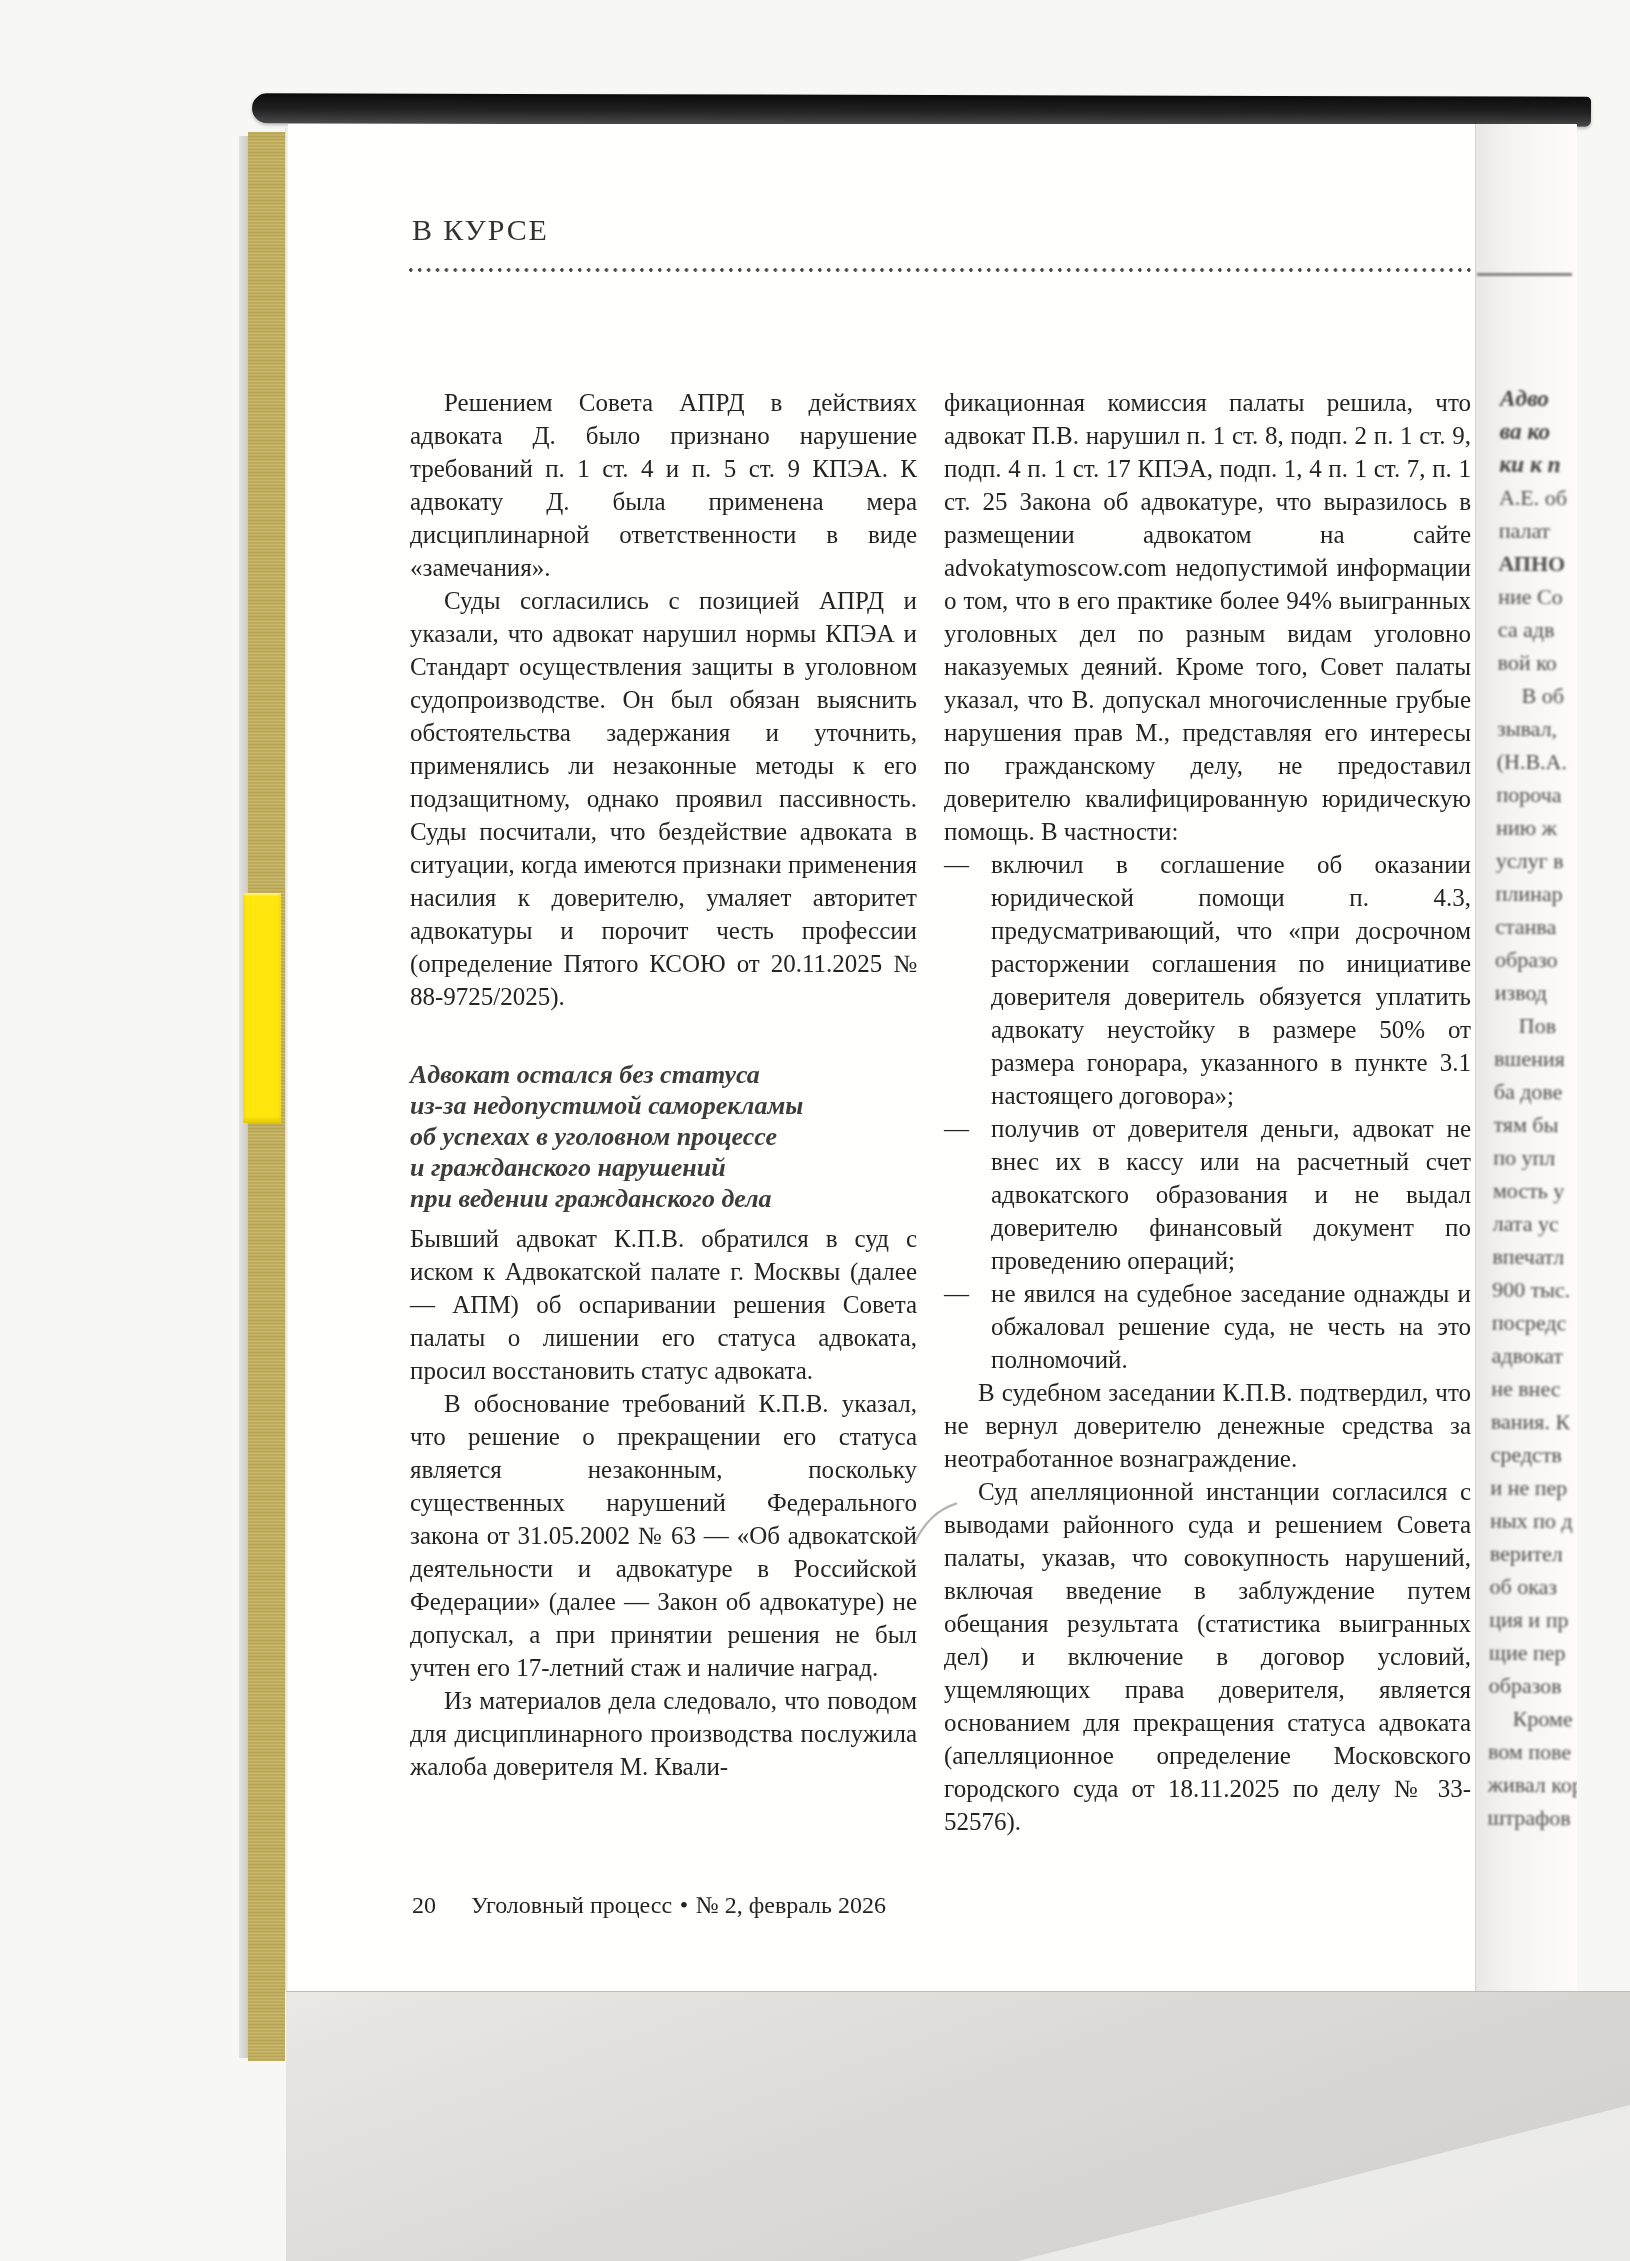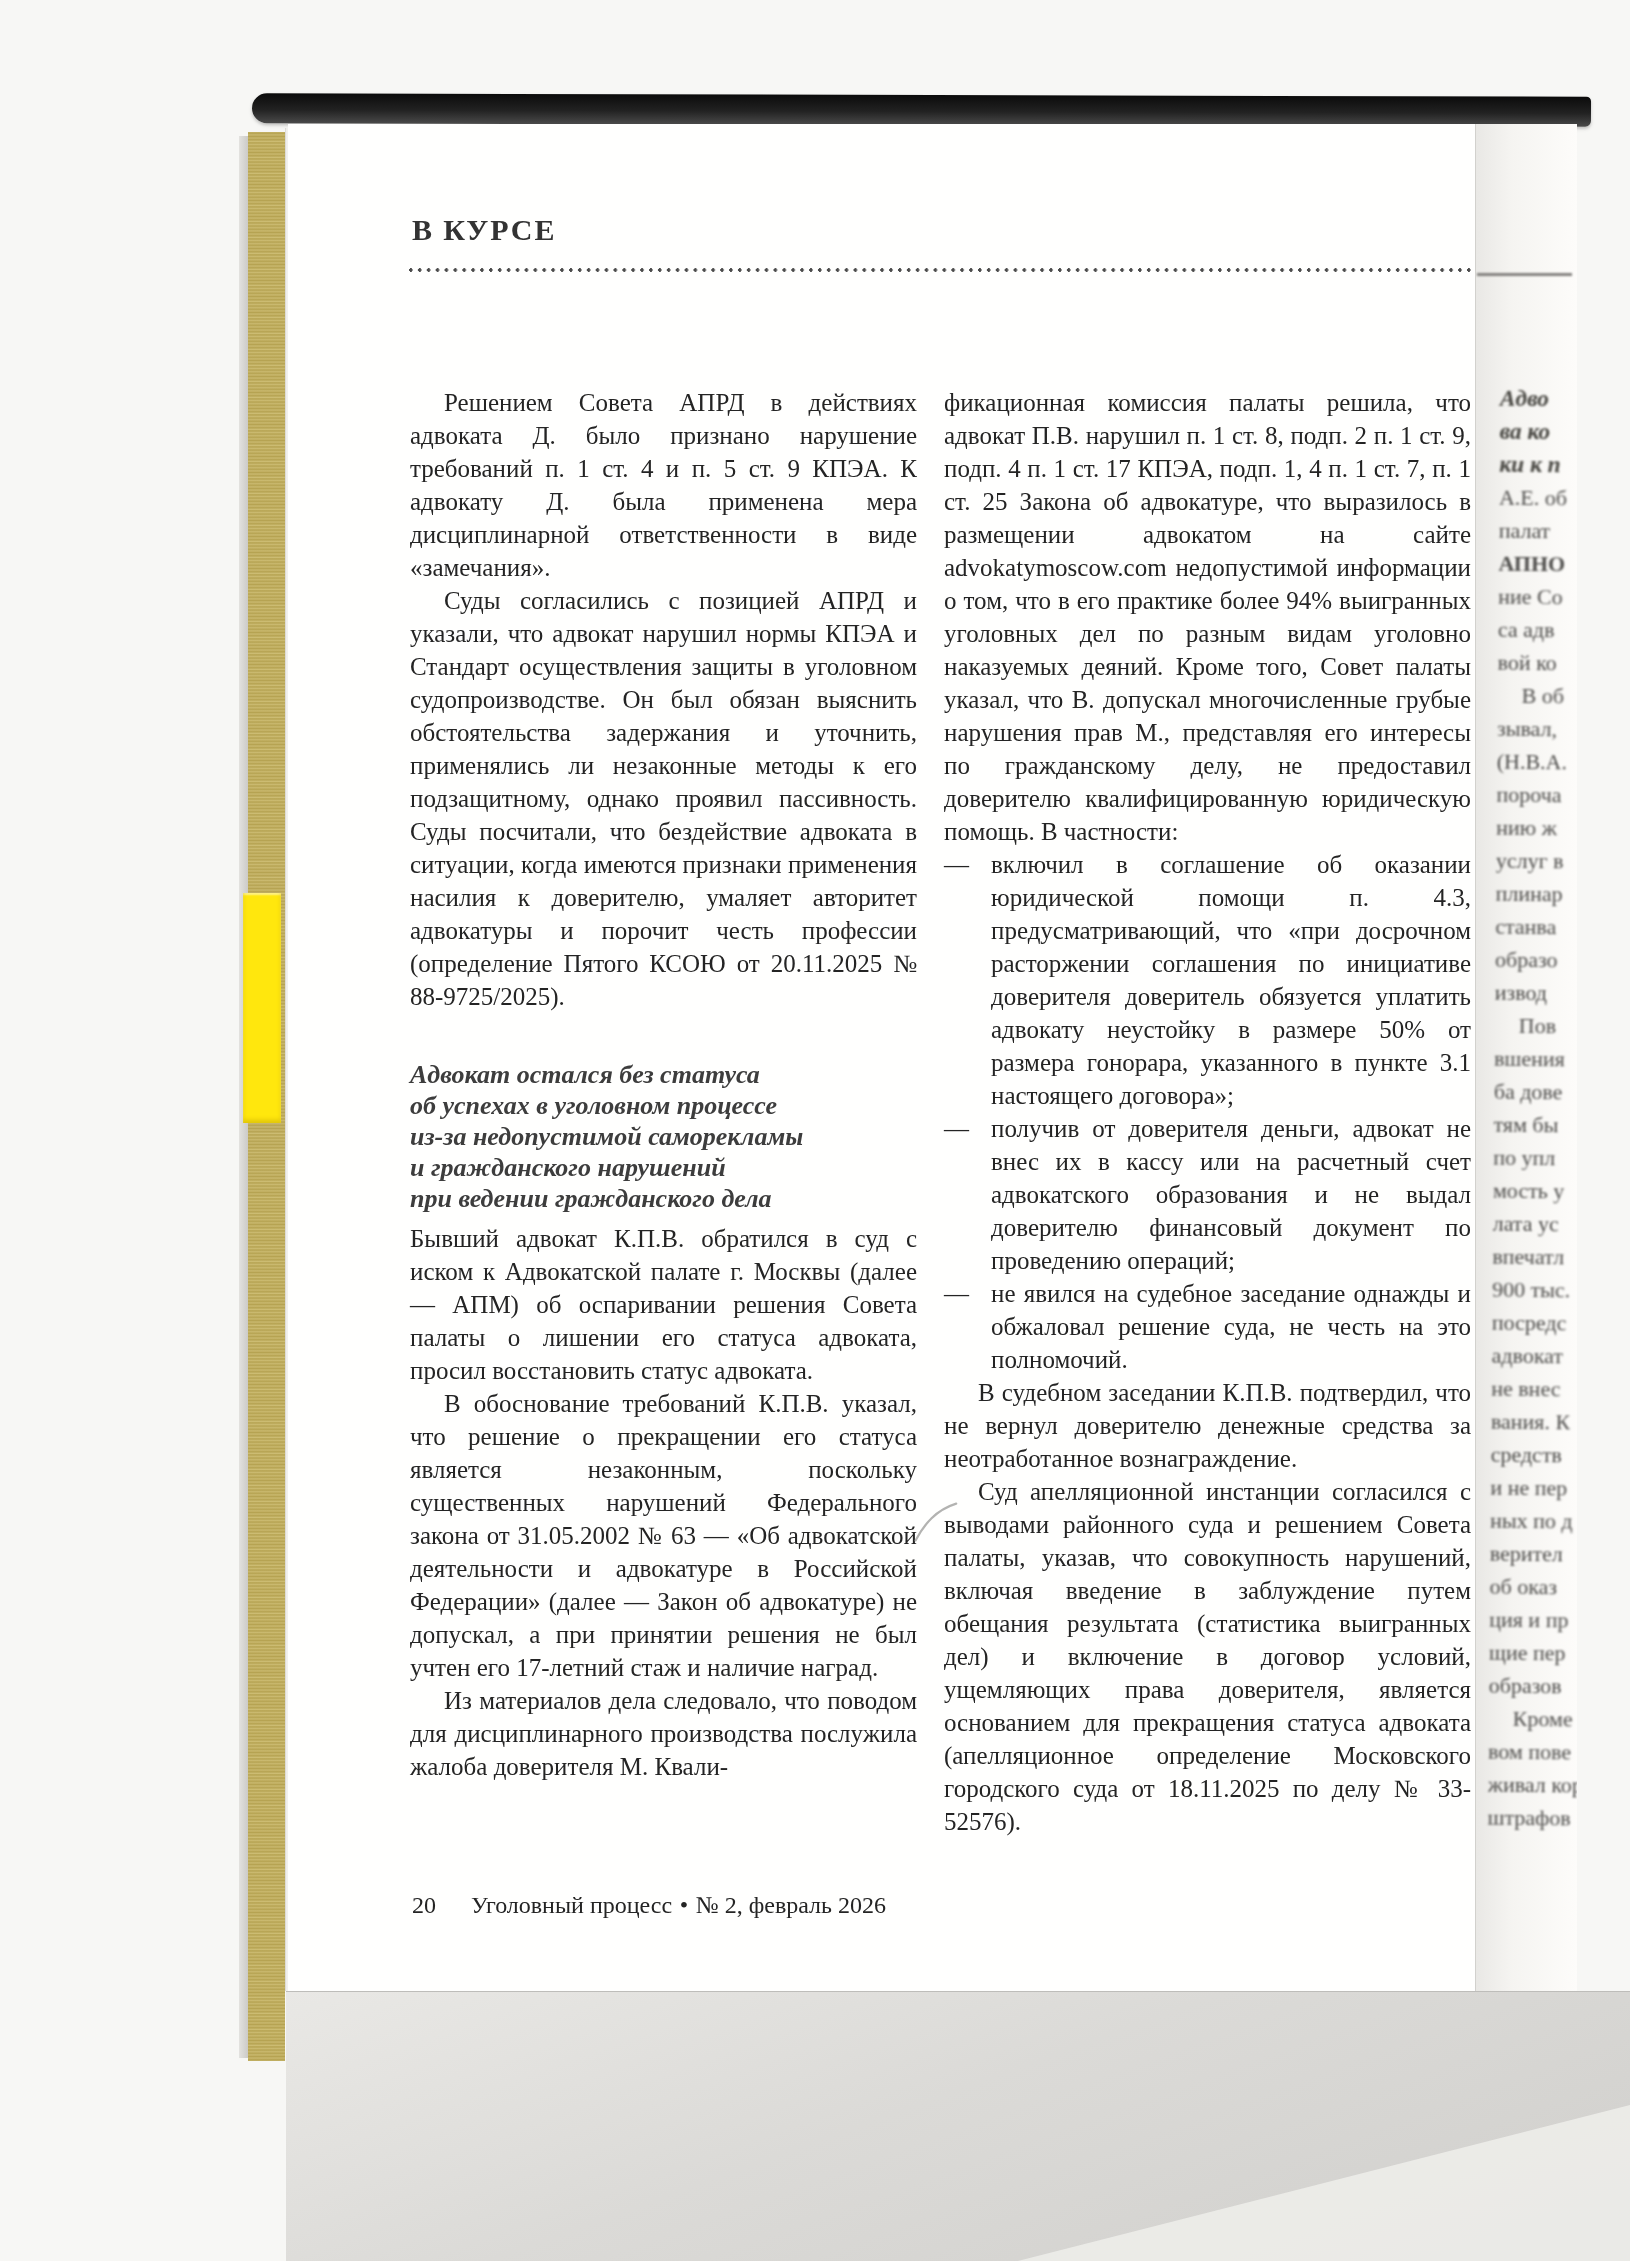--- a/index.html
+++ b/index.html
@@ -62,21 +62,21 @@
     background:linear-gradient(160deg,#e9e8e5 0%,#dbdad7 45%,#d0cfcc 100%);
     border-top:1.9px solid #bebdba;
   }
   .bottom-light{
     position:absolute;right:0;bottom:0;width:620px;height:158px;
     background:#efeeeb;clip-path:polygon(100% 0,100% 100%,0 100%);opacity:.85;
   }
   
   .section-header{
     position:absolute;left:124px;top:89px;
-    font-size:30px;font-weight:bold;letter-spacing:1.9px;color:#333;
+    font-size:30px;font-weight:normal;letter-spacing:1.9px;color:#333;
   }
   .dotted-rule{
     position:absolute;left:121px;top:144px;width:1064px;height:3.8px;
     background-image:radial-gradient(circle at 1.9px 1.9px,#4c4c4c 1.5px,rgba(0,0,0,0) 1.8px);
     background-size:8.9px 3.8px;background-repeat:repeat-x;
   }
   .col{position:absolute;top:262px;font-size:25px;line-height:33px;color:#242424;}
   .col-left{left:122px;width:507px;}
   .col-right{left:656px;width:527px;}
   .col p{margin:0;text-align:justify;}
@@ -103,22 +103,22 @@
 <div class="page">
 
   <div class="section-header">В КУРСЕ</div>
   <div class="dotted-rule"></div>
 
   <div class="col col-left">
     <p class="p-indent">Решением Совета АПРД в действиях адвоката Д. было признано нарушение требований п. 1 ст. 4 и п. 5 ст. 9 КПЭА. К адвокату Д. была применена мера дисциплинарной ответственности в виде «замечания».</p>
     <p class="p-indent">Суды согласились с позицией АПРД и указали, что адвокат нарушил нормы КПЭА и Стандарт осуществления защиты в уголовном судопроизводстве. Он был обязан выяснить обстоятельства задержания и уточнить, применялись ли незаконные методы к его подзащитному, однако проявил пассивность. Суды посчитали, что бездействие адвоката в ситуации, когда имеются признаки применения насилия к доверителю, умаляет авторитет адвокатуры и порочит честь профессии (определение Пятого КСОЮ от 20.11.2025 № 88-9725/2025).</p>
     <div class="article-heading">
       <div>Адвокат остался без статуса</div>
+      <div>из-за недопустимой саморекламы</div>
       <div>об успехах в уголовном процессе</div>
-      <div>из-за недопустимой саморекламы</div>
       <div>и гражданского нарушений</div>
       <div>при ведении гражданского дела</div>
     </div>
     <p>Бывший адвокат К.П.В. обратился в суд с иском к Адвокатской палате г. Москвы (далее — АПМ) об оспаривании решения Совета палаты о лишении его статуса адвоката, просил восстановить статус адвоката.</p>
     <p class="p-indent">В обоснование требований К.П.В. указал, что решение о прекращении его статуса является незаконным, поскольку существенных нарушений Федерального закона от 31.05.2002 № 63 — «Об адвокатской деятельности и адвокатуре в Российской Федерации» (далее — Закон об адвокатуре) не допускал, а при принятии решения не был учтен его 17-летний стаж и наличие наград.</p>
     <p class="p-indent">Из материалов дела следовало, что поводом для дисциплинарного производства послужила жалоба доверителя М. Квали-</p>
   </div>
 
   <div class="col col-right">
     <p>фикационная комиссия палаты решила, что адвокат П.В. нарушил п. 1 ст. 8, подп. 2 п. 1 ст. 9, подп. 4 п. 1 ст. 17 КПЭА, подп. 1, 4 п. 1 ст. 7, п. 1 ст. 25 Закона об адвокатуре, что выразилось в размещении адвокатом на сайте advokatymoscow.com недопустимой информации о том, что в его практике более 94% выигранных уголовных дел по разным видам уголовно наказуемых деяний. Кроме того, Совет палаты указал, что В. допускал многочисленные грубые нарушения прав М., представляя его интересы по гражданскому делу, не предоставил доверителю квалифицированную юридическую помощь. В частности:</p>

